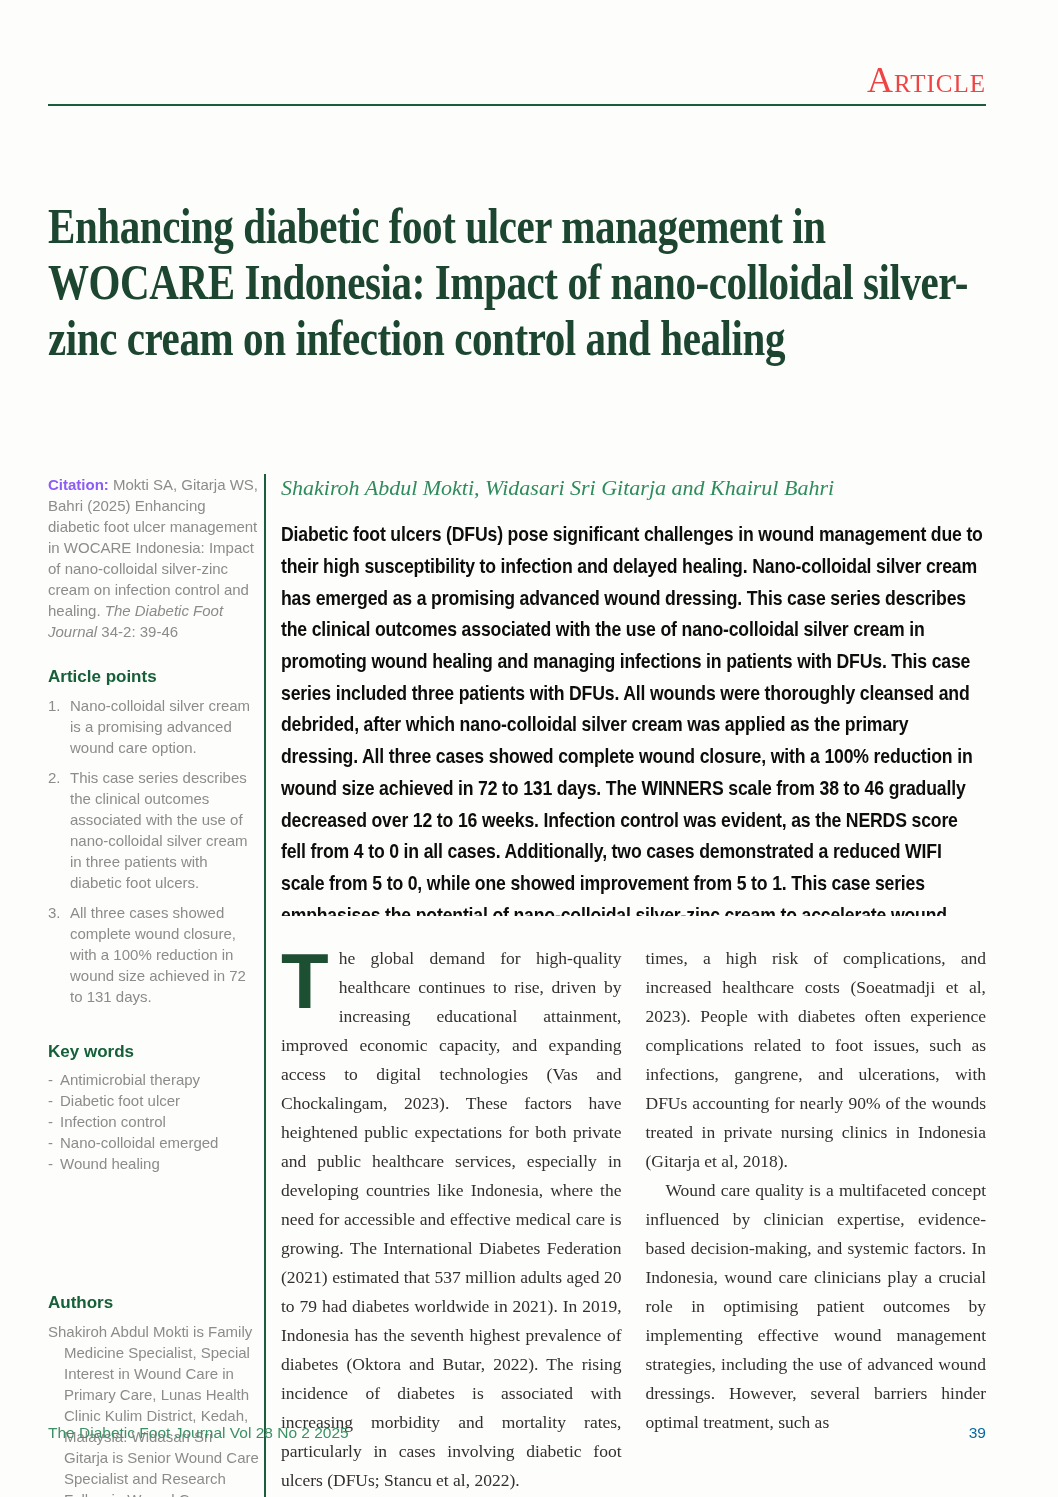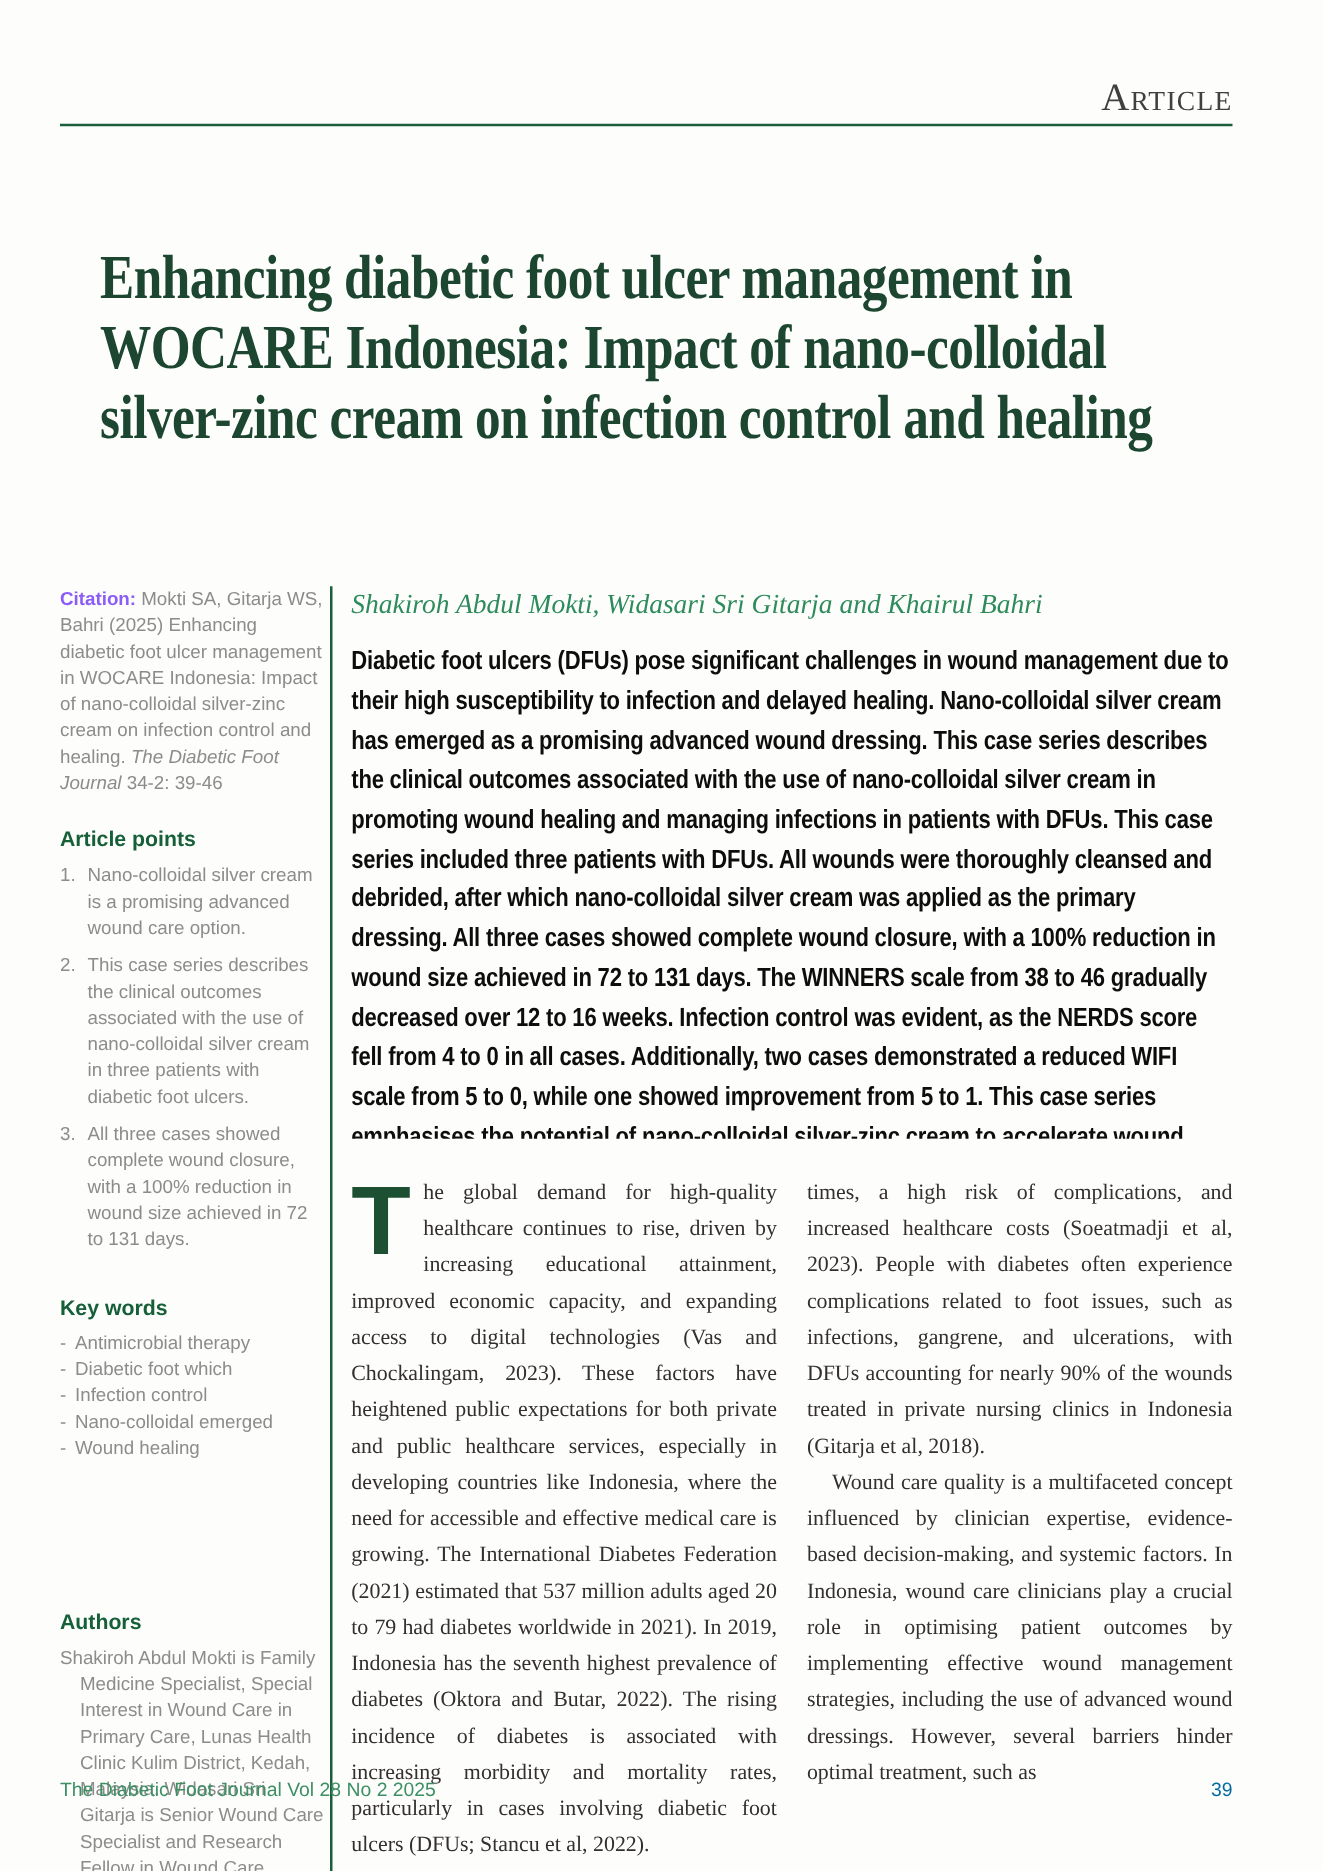--- a/index.html
+++ b/index.html
@@ -12,28 +12,28 @@
     margin:0 auto;
   }
   .inner{position:absolute;left:48px;right:72px;top:0;}
 
   
   .header{padding-top:62px;text-align:right;}
   .header-label{
     font-family:"Liberation Serif",serif;
     font-variant:small-caps;
     letter-spacing:1px;
-    font-size:31px;
-    color:#404040;
+    font-size:36px;
+    color:#ef4444;
     line-height:1;
   }
   .header-rule{margin-top:6px;border-top:2.5px solid #1b5e3c;}
 
   
-  .title-wrap{margin-top:92px;height:240px;margin-left:32px;}
+  .title-wrap{margin-top:92px;height:240px;}
   .title{
     font-family:"Liberation Serif",serif;
     font-weight:bold;
     font-size:50px;
     line-height:56px;
     color:#1c4630;
     letter-spacing:-0.5px;
     width:122%;
     transform:scaleX(0.82);
     transform-origin:0 0;
@@ -149,21 +149,21 @@
             <li>Nano-colloidal silver cream is a promising advanced wound care option.</li>
             <li>This case series describes the clinical outcomes associated with the use of nano-colloidal silver cream in three patients with diabetic foot ulcers.</li>
             <li>All three cases showed complete wound closure, with a 100% reduction in wound size achieved in 72 to 131 days.</li>
           </ol>
         </div>
 
         <div class="keywords-block">
           <h3 class="side-heading">Key words</h3>
           <ul class="kw-list">
             <li>Antimicrobial therapy</li>
-            <li>Diabetic foot which</li>
+            <li>Diabetic foot ulcer</li>
             <li>Infection control</li>
             <li>Nano-colloidal emerged</li>
             <li>Wound healing</li>
           </ul>
         </div>
 
         <div class="authors-block">
           <h3 class="side-heading">Authors</h3>
           <div class="authors-text">Shakiroh Abdul Mokti is Family Medicine Specialist, Special Interest in Wound Care in Primary Care, Lunas Health Clinic Kulim District, Kedah, Malaysia. Widasari Sri Gitarja is Senior Wound Care Specialist and Research Fellow in Wound Care Management, WOCARE Indonesia, Nursing Faculty, Lincoln University, Malaysia. Khairul Bahri is Senior Lecturer and Public Health Researcher, Wound, Ostomy and Continence Care Department, WOCARE Indonesia, Padjajaran University, Indonesia.</div>
         </div>

